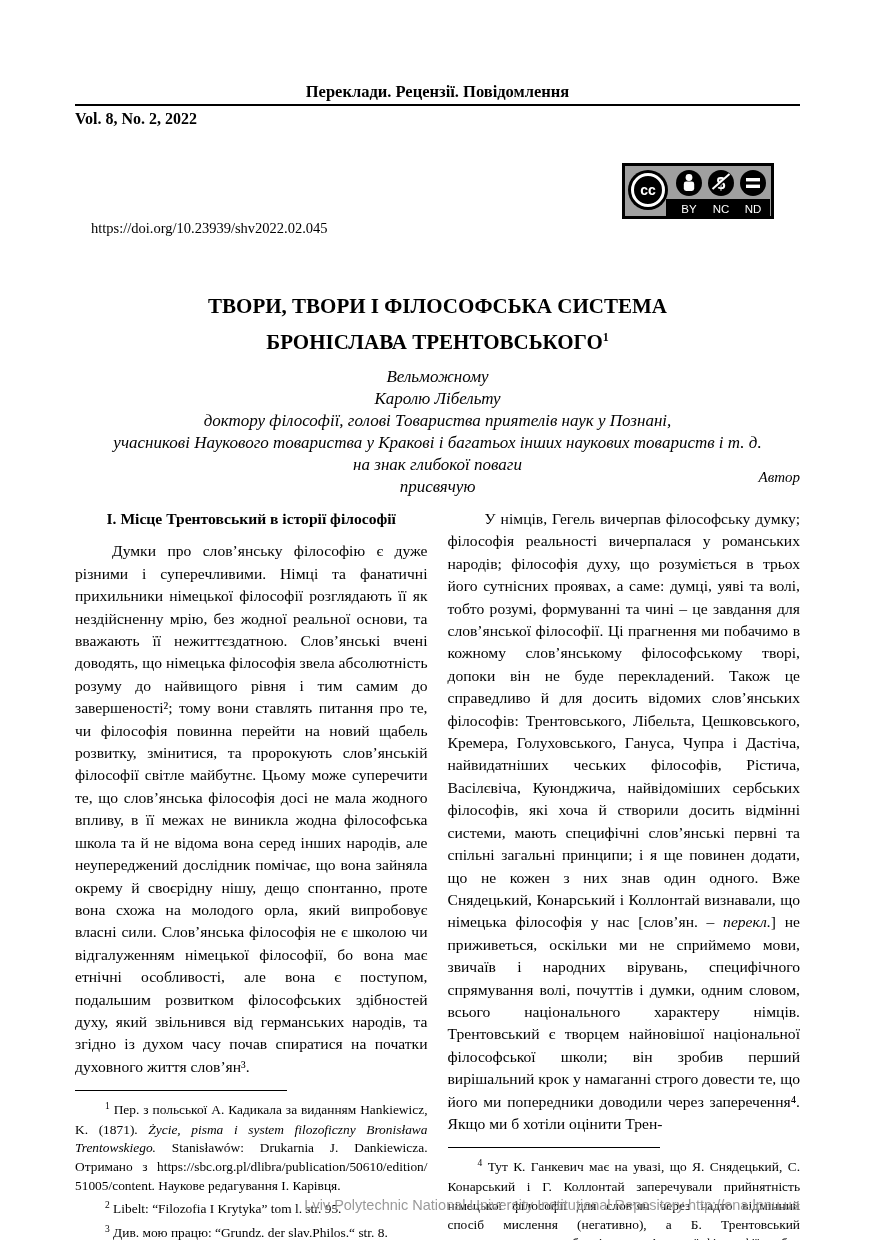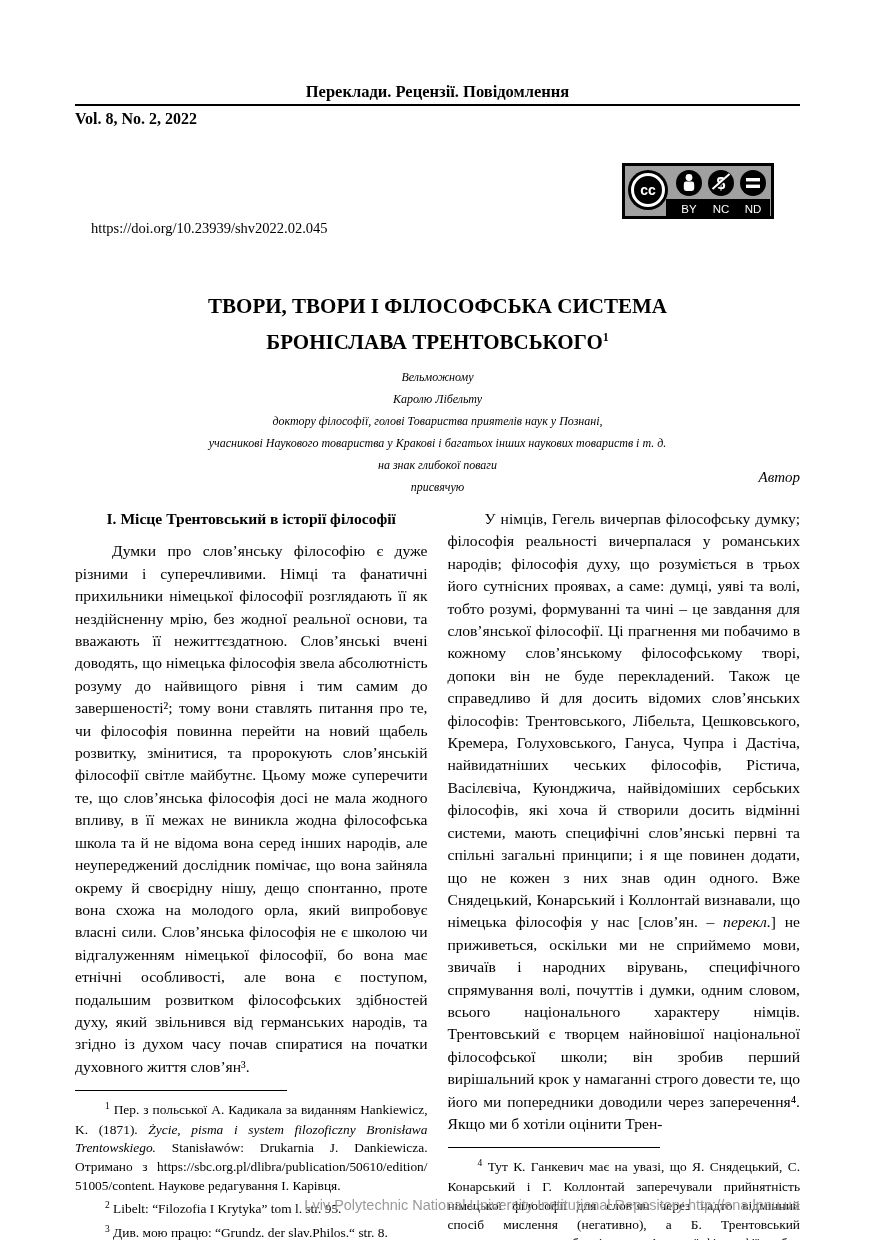--- a/index.html
+++ b/index.html
@@ -14,21 +14,21 @@
   .header-rule{top:104px;border-top:2px solid #000;height:0;}
   .vol-line{top:110px;font-weight:bold;font-size:16px;}
 
   .badge{top:163px;left:auto;right:26px;width:152px;height:56px;}
 
   .doi{top:220px;font-size:14.5px;margin-left:16px;}
   .author{top:256px;text-align:center;font-weight:bold;font-size:16.5px;}
   .title{top:291px;text-align:center;font-weight:bold;font-size:21px;line-height:31px;}
   .title sup{font-size:12px;}
 
-  .dedication{top:366px;text-align:center;font-style:italic;font-size:12px;line-height:22px;}
+  .dedication{top:366px;text-align:center;font-style:italic;font-size:17px;line-height:22px;}
   .signature{top:469px;text-align:right;font-style:italic;font-size:15px;}
 
   .columns{top:508px;display:flex;gap:20px;align-items:flex-start;}
   .col{flex:1 1 0;font-size:15.6px;line-height:22.4px;text-align:justify;}
   .col-heading{font-weight:bold;text-align:center;margin:0 0 10px 0;font-size:15.6px;}
   .col p.body{margin:0;text-indent:37px;}
   .italic{font-style:italic;}
 
   .fn-rule{width:212px;border-top:1.5px solid #000;height:0;margin:12px 0 6px 0;}
   .footnote{margin:0;font-size:13.4px;line-height:18.9px;text-align:justify;text-indent:30px;}

